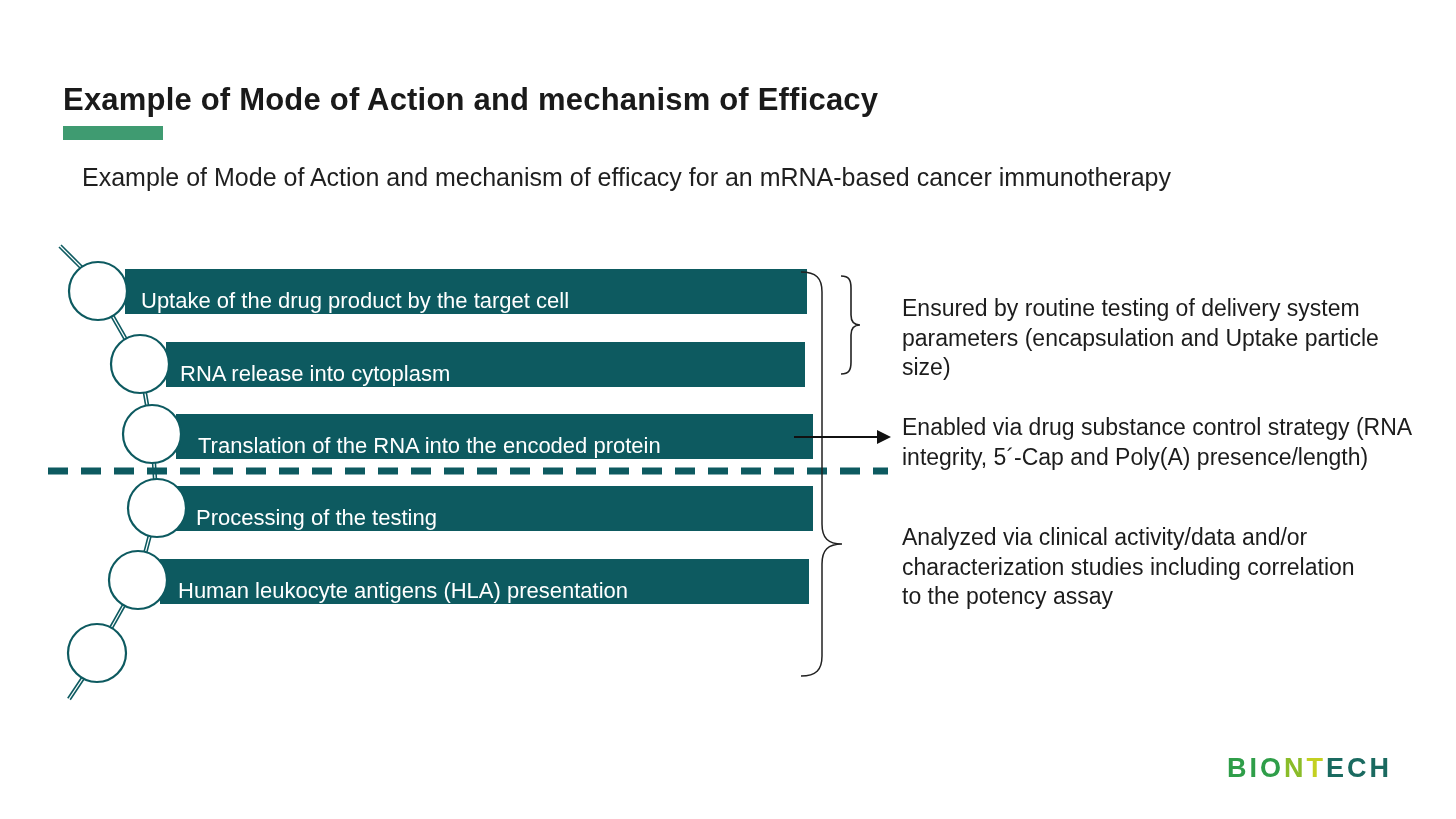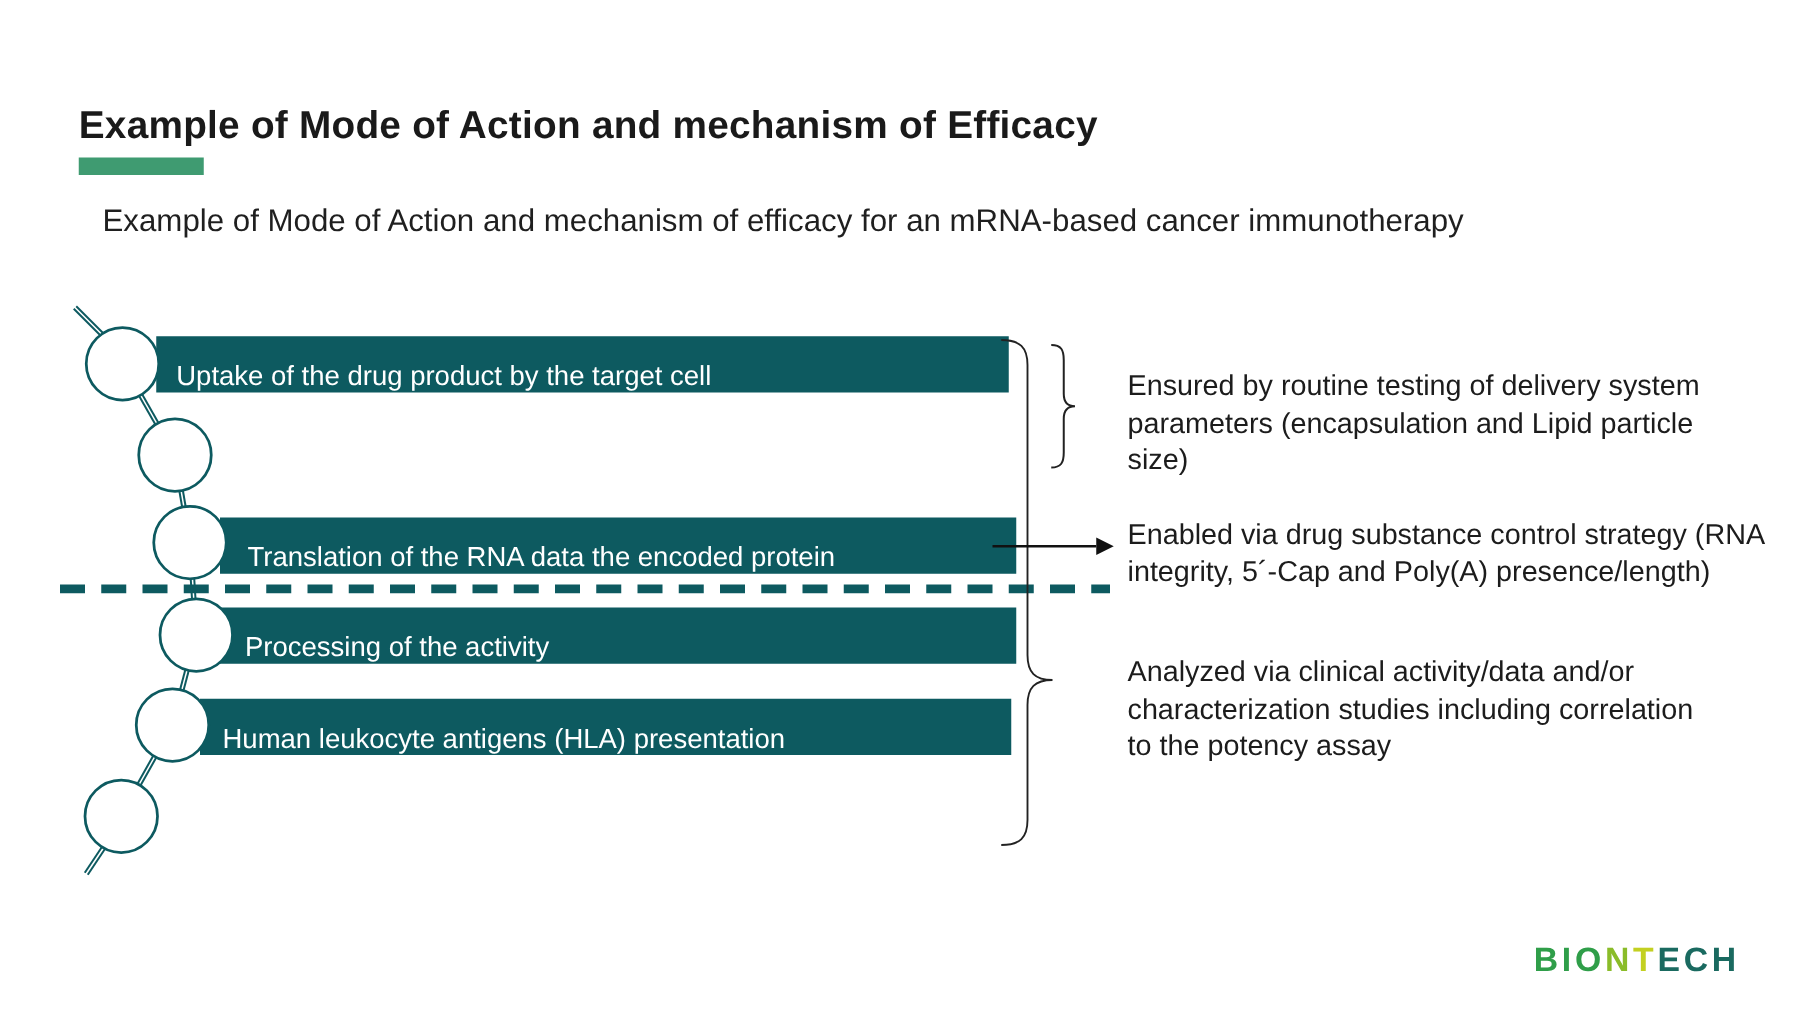--- a/index.html
+++ b/index.html
@@ -50,25 +50,28 @@
 
 <div class="slide">
 
   <div class="title">Example of Mode of Action and mechanism of Efficacy</div>
   <div class="accent-bar"></div>
   <div class="subtitle">Example of Mode of Action and mechanism of efficacy for an mRNA-based cancer immunotherapy</div>
 
   <div class="bar bar-1">
     <span>Uptake of the drug product by the target cell</span>
   </div>
+  <div class="bar bar-2">
+    <span>RNA release into cytoplasm</span>
+  </div>
   <div class="bar bar-3">
-    <span>Translation of the RNA data the encoded protein</span>
+    <span>Translation of the RNA into the encoded protein</span>
   </div>
   <div class="bar bar-4">
-    <span>Processing of the activity</span>
+    <span>Processing of the testing</span>
   </div>
   <div class="bar bar-5">
     <span>Human leukocyte antigens (HLA) presentation</span>
   </div>
 
   <svg class="overlay-svg" width="1456" height="819" viewBox="0 0 1456 819">
 
     <line x1="48" y1="471" x2="888" y2="471" stroke="#0d5a60" stroke-width="7" stroke-dasharray="20 13"></line>
 
     <g stroke="#0d5a60" stroke-width="1.6">
@@ -103,21 +106,21 @@
     <path d="M801,272 C816,272 822,278 822,292 L822,524 C822,538 828,544 842,544
              C828,544 822,550 822,564 L822,656 C822,670 816,676 801,676" fill="none" stroke="#222222" stroke-width="1.5"></path>
 
     <g>
       <line x1="794" y1="437" x2="877" y2="437" stroke="#111111" stroke-width="2"></line>
       <polygon points="877,430 891,437 877,444" fill="#111111"></polygon>
     </g>
   </svg>
 
   <div class="annotation annotation-1">Ensured by routine testing of delivery system
-parameters (encapsulation and Lipid particle
+parameters (encapsulation and Uptake particle
 size)</div>
   <div class="annotation annotation-2">Enabled via drug substance control strategy (RNA
 integrity, 5´-Cap and Poly(A) presence/length)</div>
   <div class="annotation annotation-3">Analyzed via clinical activity/data and/or
 characterization studies including correlation
 to the potency assay</div>
 
   <div class="logo">
     <span class="p1">BIO</span><span class="p2">N</span><span class="p3">T</span><span class="p4">ECH</span>
   </div>

